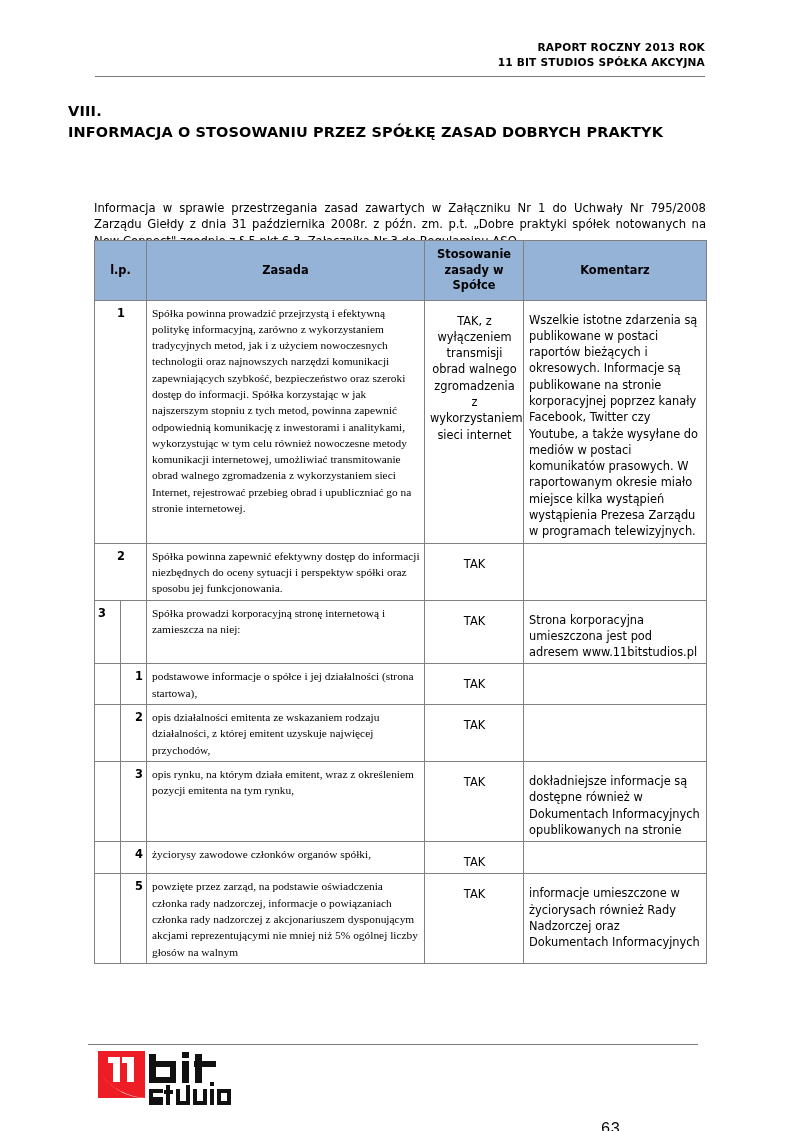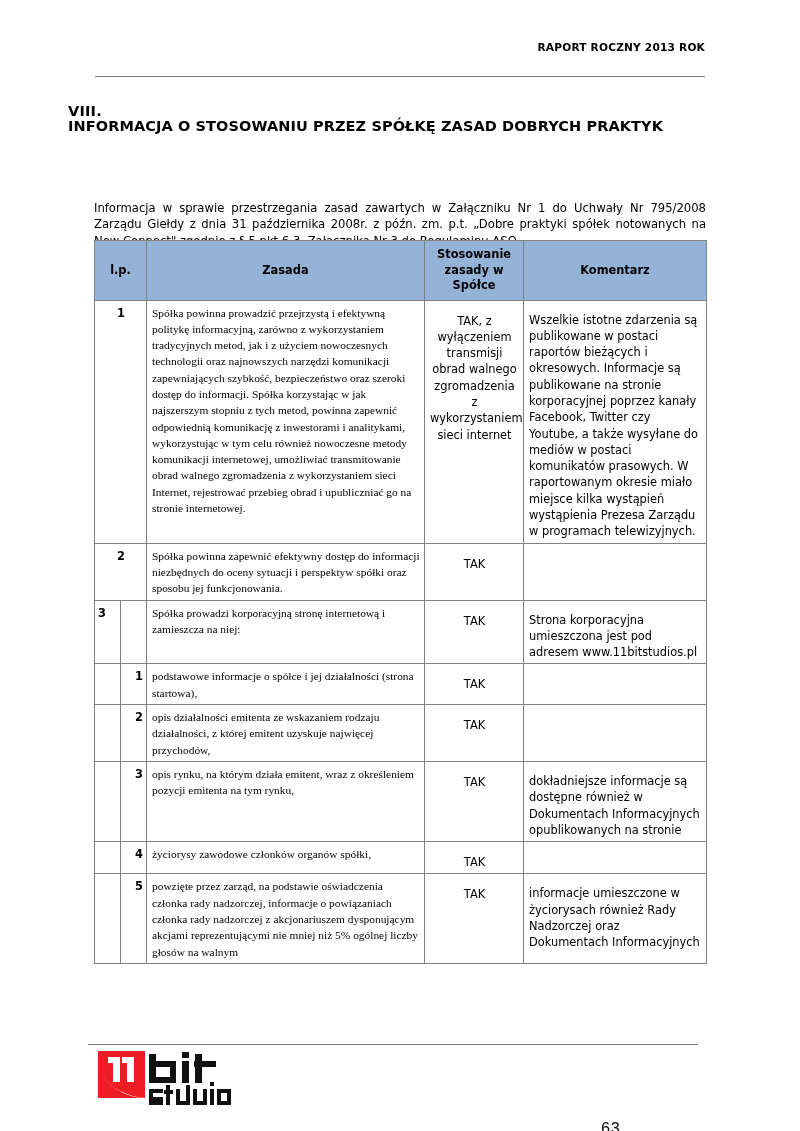--- a/index.html
+++ b/index.html
@@ -45,21 +45,21 @@
   .section-num {
     font-size: 14.5px;
     font-weight: bold;
     width: 74px;
     flex: none;
     letter-spacing: 0.2px;
   }
   .section-text {
     font-size: 14.5px;
     font-weight: bold;
-    line-height: 15px;
+    line-height: 27px;
     letter-spacing: 0.1px;
   }
 
   
   .intro {
     position: absolute;
     left: 94px; top: 168px; width: 612px;
     font-size: 11.6px;
     line-height: 16.4px;
     text-align: justify;
@@ -143,20 +143,21 @@
   }
   .logo svg { display: block; }
 </style>
 </head>
 <body>
 
 <div class="page">
 
   <div class="doc-header">
     <div class="line">RAPORT ROCZNY 2013 ROK</div>
+    <div class="line">11 BIT STUDIOS SPÓŁKA AKCYJNA</div>
   </div>
   <div class="header-rule"></div>
 
   <div class="section-title">
     <div class="section-num">VIII.</div>
     <div class="section-text">INFORMACJA O STOSOWANIU PRZEZ SPÓŁKĘ ZASAD DOBRYCH PRAKTYK</div>
   </div>
 
   <div class="intro">Informacja w sprawie przestrzegania zasad zawartych w Załączniku Nr 1 do Uchwały Nr 795/2008 Zarządu Giełdy z dnia 31 października 2008r. z późn. zm. p.t. „Dobre praktyki spółek notowanych na New Connect" zgodnie z § 5 pkt 6.3. Załącznika Nr 3 do Regulaminu ASO.</div>
 

